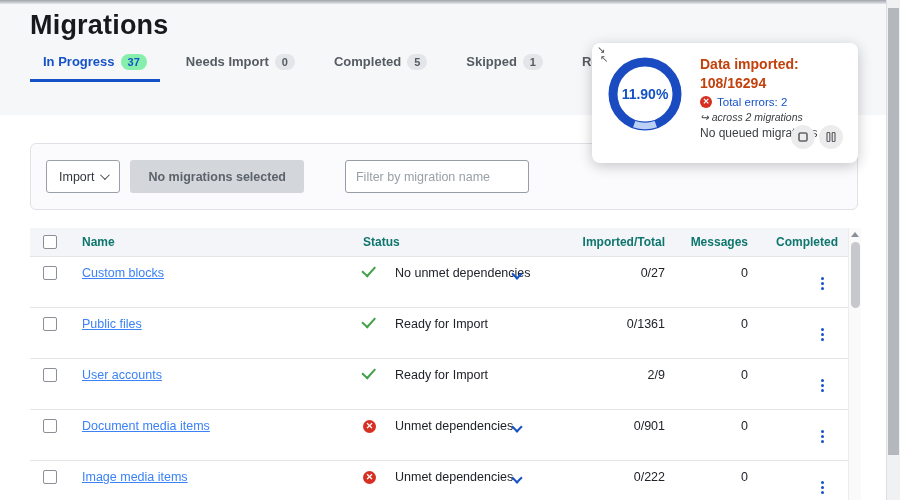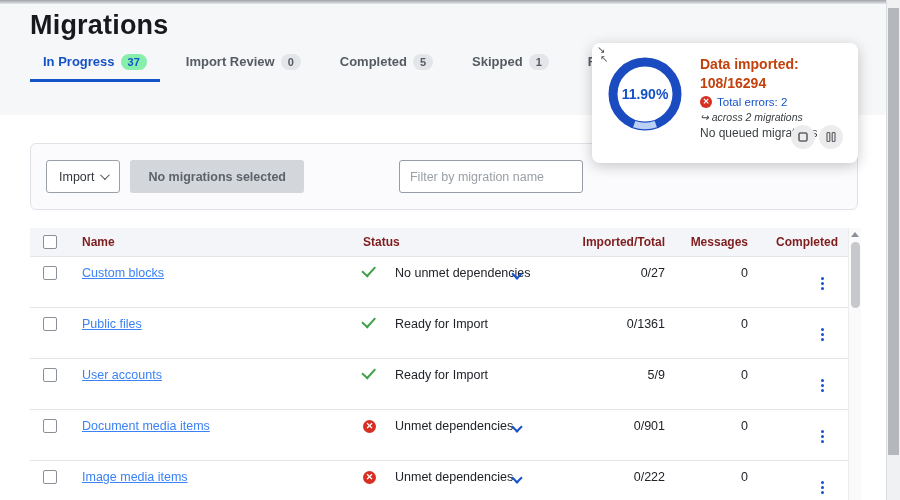--- a/index.html
+++ b/index.html
@@ -31,31 +31,31 @@
     background:#fbfbfd; border:1px solid #e0e2e7; border-radius:6px; display:flex;
     align-items:center; padding-left:15px; }
   .btn-import { height:33px; padding:0 12px; background:#fff; border:1px solid #9aa0a8;
     border-radius:3px; font-size:12.5px; color:#33373d; display:flex; align-items:center;
     gap:6px; cursor:pointer; font-family:inherit; }
   .caret { width:7px; height:7px; border-right:1.6px solid #4a4f56; border-bottom:1.6px solid #4a4f56;
     transform:rotate(45deg) translateY(-2px); display:inline-block; }
   .btn-disabled { height:33px; margin-left:10px; padding:0 18px; background:#d3d6db;
     border:none; border-radius:3px; font-size:12.5px; font-weight:bold; color:#5d636b;
     font-family:inherit; }
-  .filter-input { margin-left:95px; width:184px; height:33px; border:1px solid #979da6;
+  .filter-input { margin-left:41px; width:184px; height:33px; border:1px solid #979da6;
     border-radius:3px; padding:0 10px; font-size:12.5px; color:#333; background:#fff;
     font-family:inherit; }
   .filter-input::placeholder { color:#9aa0a6; }
 
   
   .table-wrap { position:absolute; left:30px; top:228px; width:818px; }
   .t-row { display:grid; grid-template-columns:52px 281px 210px 92px 83px 1fr;
     padding-right:10px; align-items:start; background:#fff; border-bottom:1px solid #e3e5e9; }
   .t-head { background:#f4f5f9; border-bottom:1px solid #e3e5e9; height:29px; align-items:center; }
-  .t-head .cell { font-size:12px; font-weight:bold; color:#7f1d1d; padding-top:0; }
+  .t-head .cell { font-size:12px; font-weight:bold; color:#0f766e; padding-top:0; }
   .t-body-row { height:51px; }
   .cell { padding-top:9px; font-size:12.5px; color:#202329; }
   .t-head .cell { padding-top:0; }
   .cell.r { text-align:right; }
   .cb-cell { padding-left:13px; }
   .checkbox { width:14px; height:14px; border:1px solid #8a8f98; border-radius:2px;
     background:#fff; cursor:pointer; }
   .t-head .cb-cell { padding-top:0; }
   .name-link { color:#3b82f6; text-decoration:underline; cursor:pointer; }
   .status-cell { display:flex; align-items:center; gap:19px; position:relative; }
@@ -112,21 +112,21 @@
 <div class="top-edge"></div>
 
 <div class="header-band">
   <div class="page-title">Migrations</div>
   <div class="tab-bar">
   <div class="tab active">
     <span class="tab-label">In Progress</span><span class="badge">37</span>
   </div>
 
   <div class="tab">
-    <span class="tab-label">Import Review</span><span class="badge">0</span>
+    <span class="tab-label">Needs Import</span><span class="badge">0</span>
   </div>
 
   <div class="tab">
     <span class="tab-label">Completed</span><span class="badge">5</span>
   </div>
 
   <div class="tab">
     <span class="tab-label">Skipped</span><span class="badge">1</span>
   </div>
 
@@ -202,21 +202,21 @@
   <div class="t-row t-body-row">
     <div class="cell cb-cell">
       <div class="checkbox"></div>
     </div>
     <div class="cell"><span class="name-link">User accounts</span></div>
     <div class="cell status-cell">
       <span class="icon-check"></span>
       <span class="status-text">Ready for Import</span>
 
     </div>
-    <div class="cell r">5/9</div>
+    <div class="cell r">2/9</div>
     <div class="cell r">0</div>
     <div class="cell" style="display:flex;">
       <span class="kebab">
             <i></i>
             <i></i>
             <i></i>
           </span>
     </div>
   </div>
 

